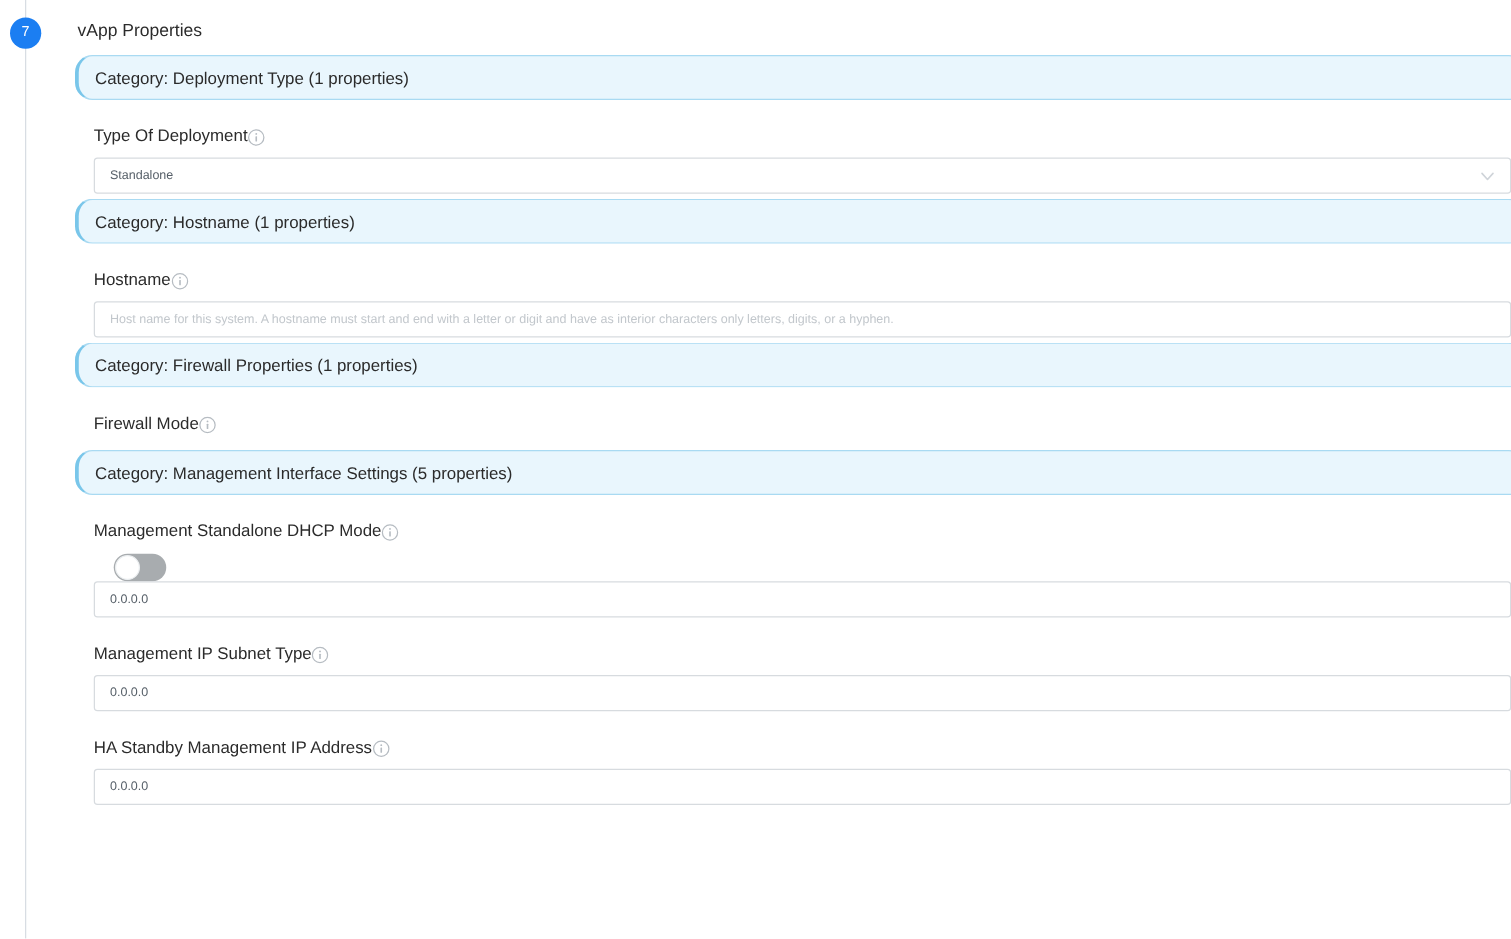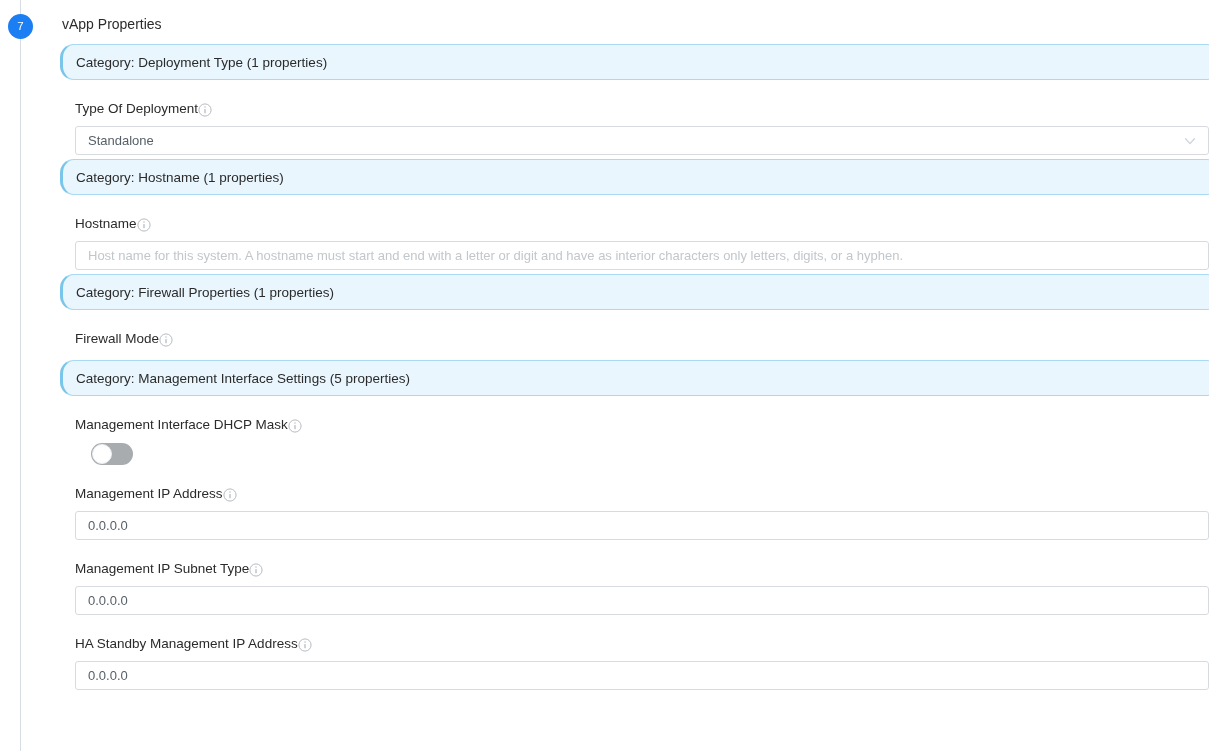--- a/index.html
+++ b/index.html
@@ -99,21 +99,21 @@
 
   .field {
     position: relative;
     height: 29px;
     border: 1px solid #d7dbdf;
     border-radius: 3px;
     background: #ffffff;
     display: flex;
     align-items: center;
     padding: 0 12px;
-    font-size: 13px;
+    font-size: 10px;
     width: 1134px;
   }
   .field .value {
     color: #565f68;
     white-space: nowrap;
     overflow: hidden;
     text-overflow: ellipsis;
   }
   .field .placeholder {
     color: #c2c7cc;
@@ -213,46 +213,36 @@
                 <circle cx="7" cy="7" r="6.1" fill="none" stroke="#b6bcc2" stroke-width="1"></circle>
                 <circle cx="7" cy="4.1" r="0.75" fill="#b6bcc2"></circle>
                 <rect x="6.35" y="5.9" width="1.3" height="4.3" rx="0.5" fill="#b6bcc2"></rect>
               </svg>
             </span>
           </div>
         </div>
         <div class="category-bar">Category: Management Interface Settings (5 properties)</div>
         <div class="prop">
           <div class="prop-label">
-            <span>Management Interface DHCP Mask</span>
+            <span>Management Standalone DHCP Mode</span>
             <span class="info-icon">
               <svg viewBox="0 0 14 14" width="14" height="14">
                 <circle cx="7" cy="7" r="6.1" fill="none" stroke="#b6bcc2" stroke-width="1"></circle>
                 <circle cx="7" cy="4.1" r="0.75" fill="#b6bcc2"></circle>
                 <rect x="6.35" y="5.9" width="1.3" height="4.3" rx="0.5" fill="#b6bcc2"></rect>
               </svg>
             </span>
           </div>
           <div class="toggle-wrap">
             <div class="toggle">
               <div class="knob"></div>
             </div>
           </div>
         </div>
         <div class="prop">
-          <div class="prop-label">
-            <span>Management IP Address</span>
-            <span class="info-icon">
-              <svg viewBox="0 0 14 14" width="14" height="14">
-                <circle cx="7" cy="7" r="6.1" fill="none" stroke="#b6bcc2" stroke-width="1"></circle>
-                <circle cx="7" cy="4.1" r="0.75" fill="#b6bcc2"></circle>
-                <rect x="6.35" y="5.9" width="1.3" height="4.3" rx="0.5" fill="#b6bcc2"></rect>
-              </svg>
-            </span>
-          </div>
           <div class="field">
             <span class="value">0.0.0.0</span>
           </div>
         </div>
         <div class="prop">
           <div class="prop-label">
             <span>Management IP Subnet Type</span>
             <span class="info-icon">
               <svg viewBox="0 0 14 14" width="14" height="14">
                 <circle cx="7" cy="7" r="6.1" fill="none" stroke="#b6bcc2" stroke-width="1"></circle>

